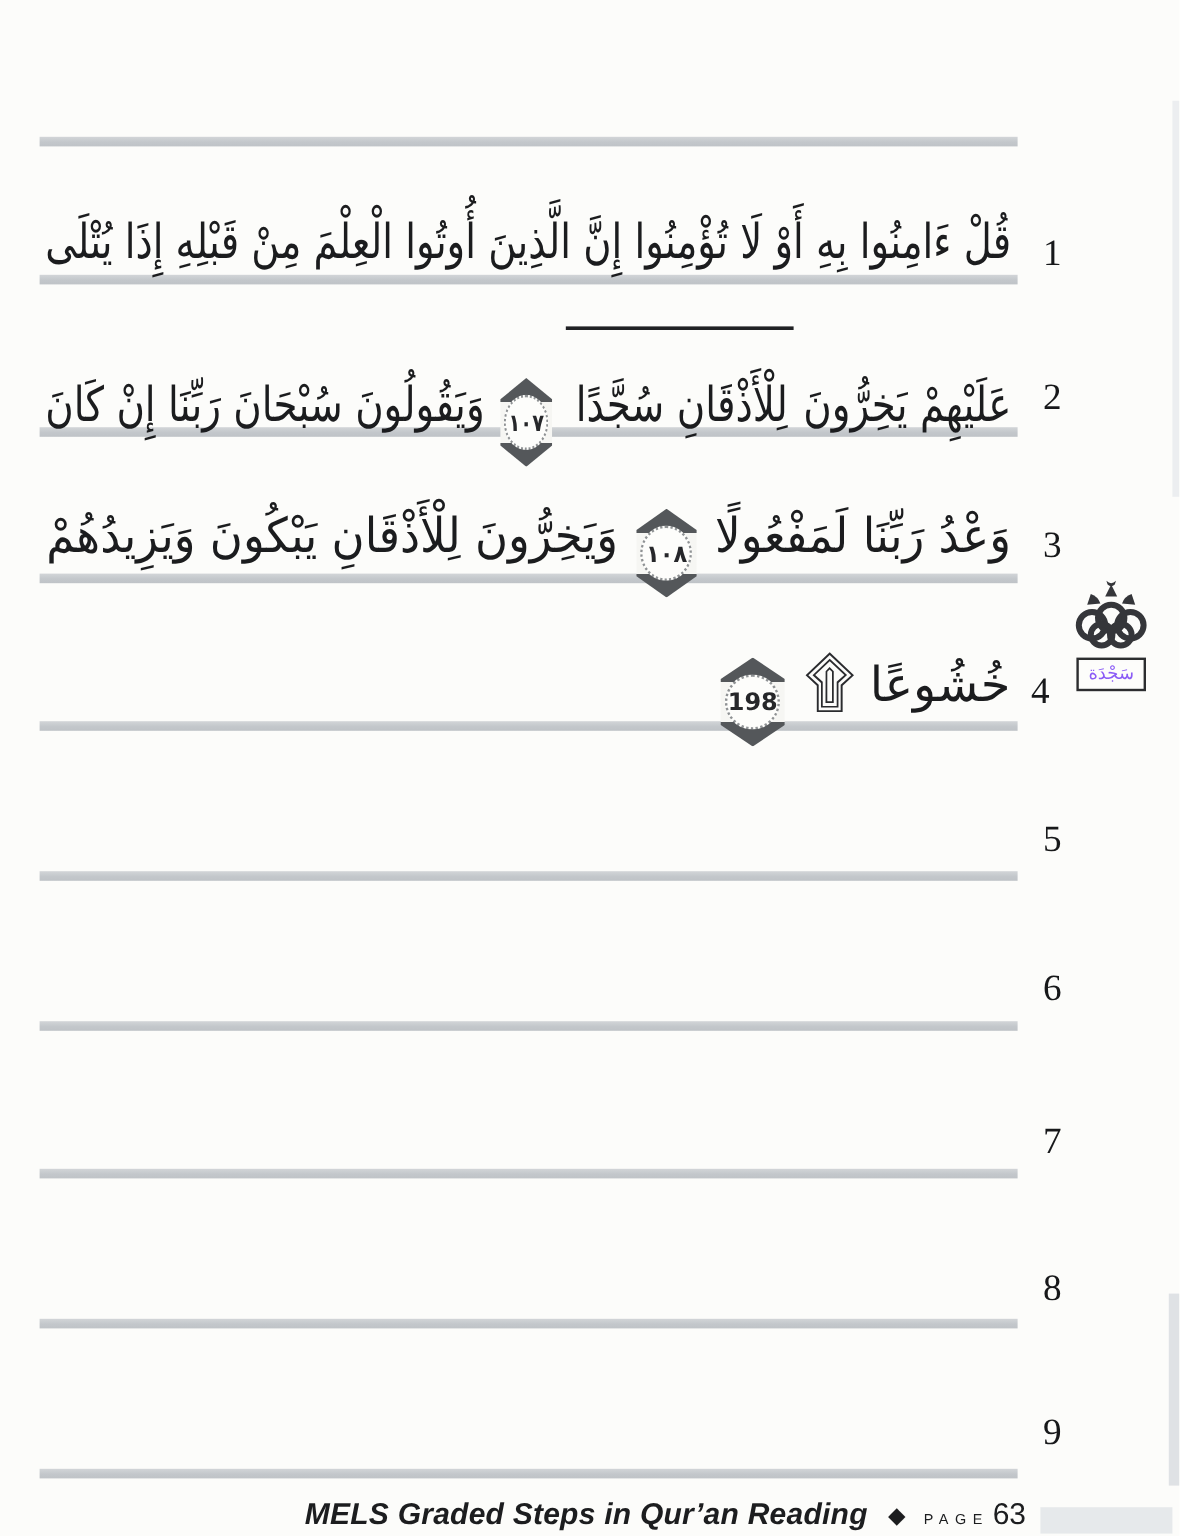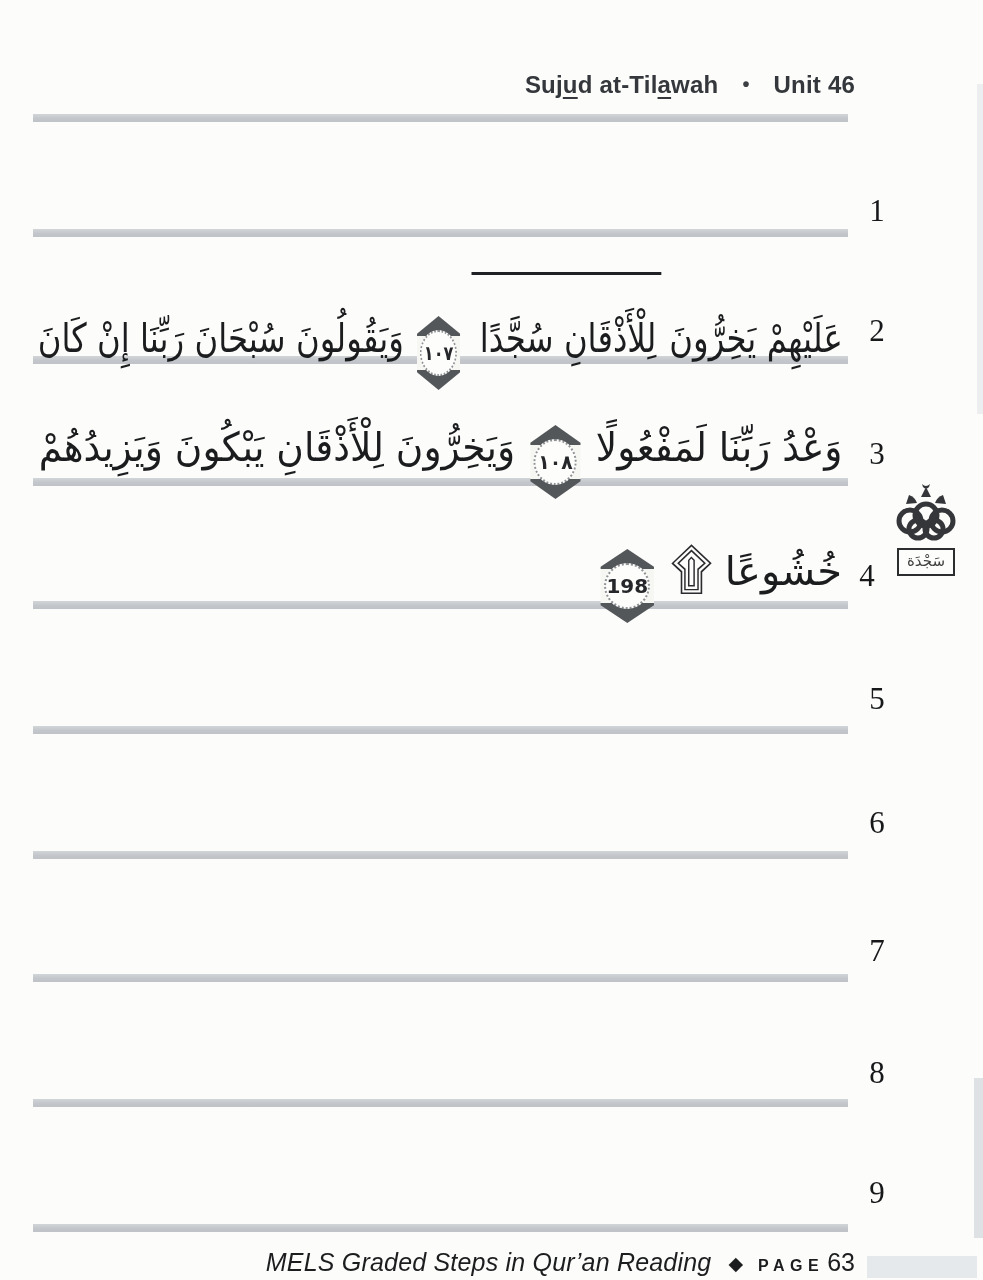--- a/index.html
+++ b/index.html
@@ -58,48 +58,45 @@
   }
   .sajdah-sign { font-size:56px; vertical-align:-4px; margin:0 6px; color:#2a2b2e; }
 
   
   .sajdah-ornament { position:absolute; left:884px; top:483px; width:84px; text-align:center; }
   .sajdah-knot { display:block; margin:0 auto; }
   .sajdah-box {
     display:inline-block; margin-top:3px;
     border:2px solid #2c2d2f; box-shadow:0 0 0 1px #fcfcfa inset;
     padding:1px 8px 3px; background:#fdfdfb;
-    font-family:"DejaVu Sans", sans-serif; font-size:15px; line-height:20px; color:#404040;
+    font-family:"DejaVu Sans", sans-serif; font-size:15px; line-height:20px; color:#8b5cf6;
     direction:rtl;
   }
 
   
   .footer {
     position:absolute; top:1248px; right:128px;
     display:flex; align-items:baseline; white-space:nowrap; color:#1c1d1f;
   }
-  .footer .book-title { font-style:italic; font-weight:normal; font-size:25px; letter-spacing:.2px; }
+  .footer .book-title { font-style:italic; font-weight:bold; font-size:25px; letter-spacing:.2px; }
   .footer .diamond { font-size:19px; margin:0 15px 0 17px; transform:translateY(-1px); }
-  .footer .page-word { font-size:16px; font-weight:bold; letter-spacing:5.5px;text-align:right; }
+  .footer .page-word { font-size:12px; font-weight:normal; letter-spacing:5.5px;text-align:right; }
   .footer .page-number { font-size:25px; font-weight:normal; margin-left:3px; }
 
   
   .scan-strip { position:absolute; background:#dfe2e5; }
   .strip-a { right:0; top:1078px; width:9px; height:160px; }
   .strip-b { right:6px; top:1256px; width:110px; height:22px; background:#e6e9eb; }
   .strip-c { right:0; top:84px; width:6px; height:330px; background:#eceef0; }
 </style>
 </head>
 <body>
 
 <div id="page">
 
-  <div class="header">
-    <span><span>Suj</span><span class="ul">u</span><span>d at-Til</span><span class="ul">a</span><span>wah</span></span><span class="sep">•</span><span>Unit 46</span>
-  </div>
 
   <div class="rule" style="top:114px"></div>
   <div class="rule" style="top:229px"></div>
   <div class="rule" style="top:356px"></div>
   <div class="rule" style="top:478px"></div>
   <div class="rule" style="top:601px"></div>
   <div class="rule" style="top:726px"></div>
   <div class="rule" style="top:851px"></div>
   <div class="rule" style="top:974px"></div>
   <div class="rule" style="top:1099px"></div>
@@ -108,20 +105,23 @@
   <div class="row-num" style="top:195px">1</div>
   <div class="row-num" style="top:315px">2</div>
   <div class="row-num" style="top:438px">3</div>
   <div class="row-num" style="top:560px; left:850px">4</div>
   <div class="row-num" style="top:683px">5</div>
   <div class="row-num" style="top:807px">6</div>
   <div class="row-num" style="top:935px">7</div>
   <div class="row-num" style="top:1057px">8</div>
   <div class="row-num" style="top:1177px">9</div>
 
+  <div class="quran-row" style="top:150px" dir="rtl">
+    <span class="row-inner" style="transform: scaleX(0.802956);"><span class="qseg">قُلْ ءَامِنُوا بِهِ أَوْ لَا تُؤْمِنُوا إِنَّ الَّذِينَ أُوتُوا الْعِلْمَ مِنْ قَبْلِهِ إِذَا يُتْلَى</span></span>
+  </div>
 
   <div class="quran-row" style="top:272px" dir="rtl">
     <span class="row-inner" style="transform: scaleX(0.80773);"><span class="qseg">عَلَيْهِمْ يَخِرُّونَ</span><span class="sajdah-overline">لِلْأَذْقَانِ سُجَّدًا</span><span class="ayah-marker">
           <span class="ayah-digits">١٠٧</span>
         </span><span class="qseg">وَيَقُولُونَ سُبْحَانَ رَبِّنَا إِنْ كَانَ</span></span>
   </div>
 
   <div class="quran-row" style="top:395px" dir="rtl">
     <span class="row-inner" style="transform: scaleX(0.93894);"><span class="qseg">وَعْدُ رَبِّنَا لَمَفْعُولًا</span><span class="ayah-marker">
           <span class="ayah-digits">١٠٨</span>

